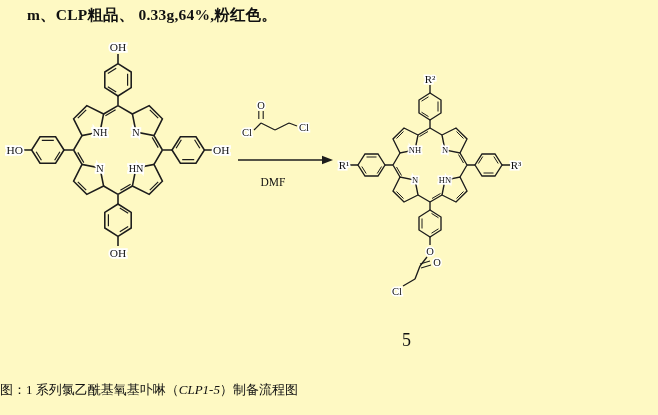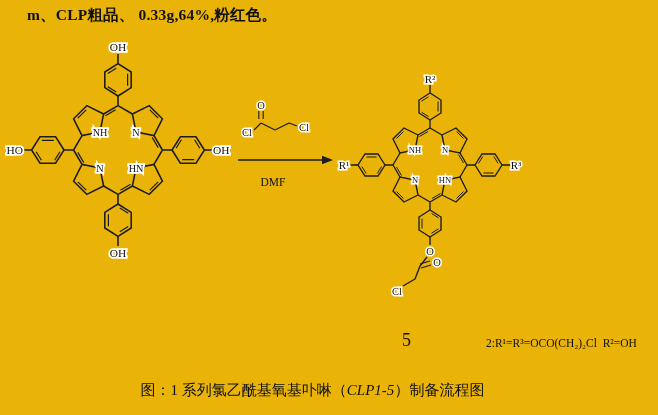--- a/index.html
+++ b/index.html
@@ -1,19 +1,19 @@
 <!DOCTYPE html>
 <html><head>
 <meta charset="utf-8">
 <style>
   html,body{margin:0;padding:0;}
   .page{
     position:relative;
     width:658px;height:415px;
-    background:#eab308;
+    background:#fef9c3;
     font-family:"Liberation Serif","DejaVu Serif",serif;
     color:#111;
     overflow:hidden;
   }
   .header-line{
     position:absolute;left:27px;top:5px;
     font-size:15.5px;font-weight:bold;
     letter-spacing:.2px;
     white-space:pre;
   }
@@ -34,21 +34,21 @@
   .compound-number{
     position:absolute;left:402px;top:330px;
     font-size:18px;
   }
   .legend{
     position:absolute;left:486px;top:301px;
     font-size:11.5px;line-height:17px;white-space:pre;
   }
   .caption{
     position:absolute;left:0;top:381px;width:625px;
-    text-align:center;font-size:15px;
+    text-align:left;font-size:13px;
   }
   .caption .it{font-style:italic;}
 </style>
 </head>
 <body>
 
 <div class="page">
 
   <div class="header-line">m、CLP粗品、 0.33g,64%,粉红色。</div>
 
@@ -121,21 +121,20 @@
       <path d="M-3,92 L-10,101 M-10,101 L-15,114 M-15,114 L-27,121"></path>
       <path stroke-width="1.1" d="M-10,99 L0,96 M-9,103 L1,100"></path>
       <text class="atom plain" x="7" y="97">O</text>
       <text class="atom plain" x="-33" y="126">Cl</text>
     </g>
   </svg>
 
   <div class="compound-number">5</div>
 
   <div class="legend">
-    <div>2:R¹=R³=OCO(CH₂)₂Cl  R²=OH</div>
     
     
   </div>
 
   <div class="caption">
     <span>图：1 系列氯乙酰基氧基卟啉（</span><span class="it">CLP1-5</span><span>）制备流程图</span>
   </div>
 
 </div>
 

